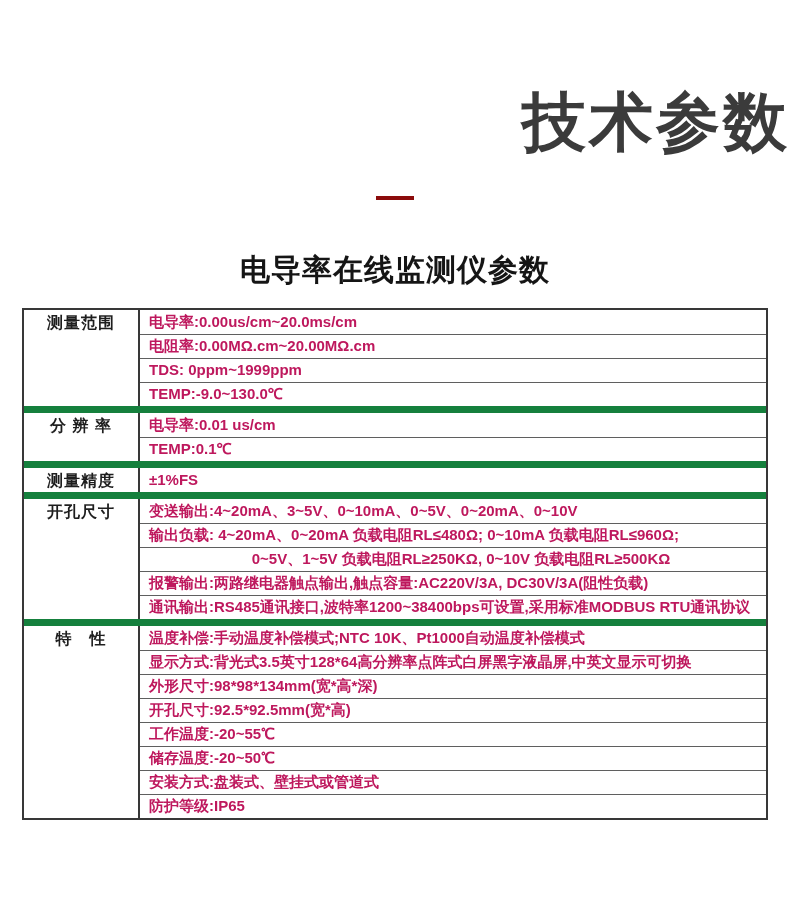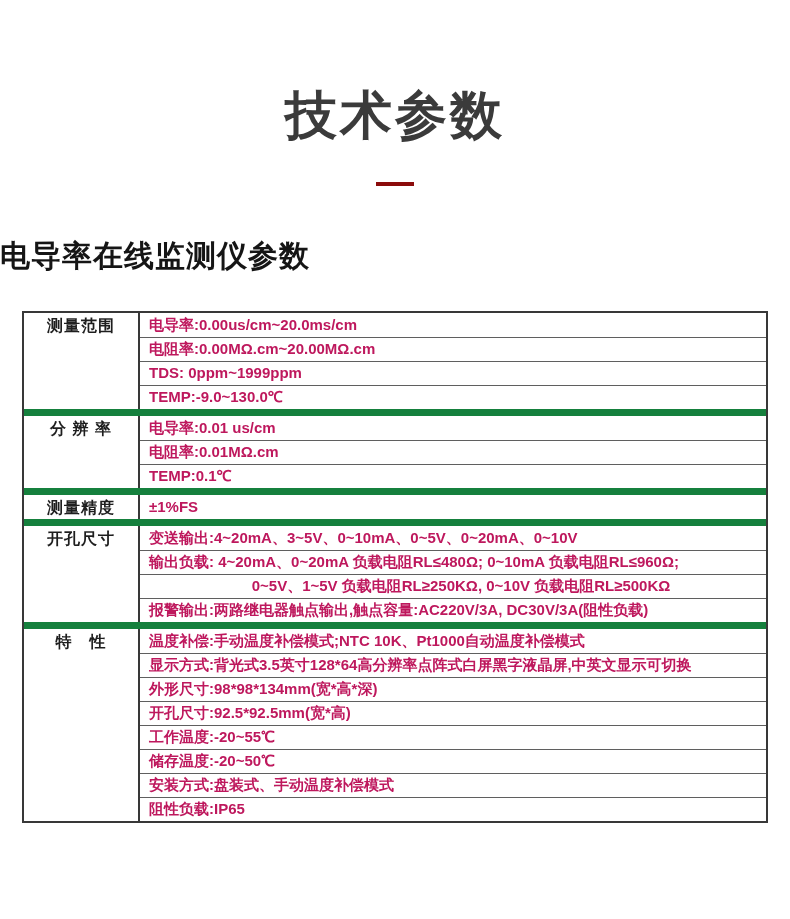--- a/index.html
+++ b/index.html
@@ -7,43 +7,44 @@
   .page {
     position:relative;
     width:790px;
     height:919px;
     background:#ffffff;
     font-family:"Liberation Sans", sans-serif;
     overflow:hidden;
   }
   .main-title {
     margin-top:86px;
-    text-align:center;
-    font-size:52px;
+    text-align:right;
+    font-size:64px;
     font-weight:900;
     letter-spacing:3px;
     color:#3b3b3b;
     line-height:1.15;
   }
   .accent-dash {
     width:38px;
     height:4px;
     background:#8b0b0b;
     margin:36px auto 0 auto;
   }
   .sub-title {
     margin-top:50px;
+    text-align:center;
     font-size:30px;
     font-weight:700;
     color:#151515;
     letter-spacing:1px;
   }
   .spec-table {
     width:746px;
-    margin:34px 0 0 22px;
+    margin:17px 0 0 22px;
     border:2px solid #383838;
     background:#ffffff;
   }
   .spec-group {
     display:flex;
     border-top:7px solid #15803d;
   }
   .spec-group:first-child { border-top:none; }
   .label-cell {
     flex:0 0 116px;
@@ -91,50 +92,50 @@
         <div class="spec-row">电阻率:0.00MΩ.cm~20.00MΩ.cm</div>
         <div class="spec-row">TDS: 0ppm~1999ppm</div>
         <div class="spec-row">TEMP:-9.0~130.0℃</div>
       </div>
     </div>
 
     <div class="spec-group">
       <div class="label-cell">分 辨 率</div>
       <div class="rows-col">
         <div class="spec-row">电导率:0.01 us/cm</div>
-        <div class="spec-row">电阻率:0.01MΩ.cm</div>
         <div class="spec-row">TEMP:0.1℃</div>
       </div>
     </div>
 
     <div class="spec-group">
       <div class="label-cell">测量精度</div>
       <div class="rows-col">
         <div class="spec-row">±1%FS</div>
       </div>
     </div>
 
     <div class="spec-group">
       <div class="label-cell">开孔尺寸</div>
       <div class="rows-col">
         <div class="spec-row">变送输出:4~20mA、3~5V、0~10mA、0~5V、0~20mA、0~10V</div>
         <div class="spec-row">输出负载: 4~20mA、0~20mA 负载电阻RL≤480Ω;  0~10mA 负载电阻RL≤960Ω;</div>
         <div class="spec-row centered">0~5V、1~5V 负载电阻RL≥250KΩ, 0~10V 负载电阻RL≥500KΩ</div>
         <div class="spec-row">报警输出:两路继电器触点输出,触点容量:AC220V/3A, DC30V/3A(阻性负载)</div>
+        <div class="spec-row">通讯输出:RS485通讯接口,波特率1200~38400bps可设置,采用标准MODBUS RTU通讯协议</div>
       </div>
     </div>
 
     <div class="spec-group">
       <div class="label-cell">特　性</div>
       <div class="rows-col">
         <div class="spec-row">温度补偿:手动温度补偿模式;NTC 10K、Pt1000自动温度补偿模式</div>
         <div class="spec-row">显示方式:背光式3.5英寸128*64高分辨率点阵式白屏黑字液晶屏,中英文显示可切换</div>
         <div class="spec-row">外形尺寸:98*98*134mm(宽*高*深)</div>
         <div class="spec-row">开孔尺寸:92.5*92.5mm(宽*高)</div>
         <div class="spec-row">工作温度:-20~55℃</div>
         <div class="spec-row">储存温度:-20~50℃</div>
-        <div class="spec-row">安装方式:盘装式、手动温度补偿模式</div>
-        <div class="spec-row">阻性负载:IP65</div>
+        <div class="spec-row">安装方式:盘装式、壁挂式或管道式</div>
+        <div class="spec-row">防护等级:IP65</div>
       </div>
     </div>
 
   </div>
 </div>
 
 </body></html>

